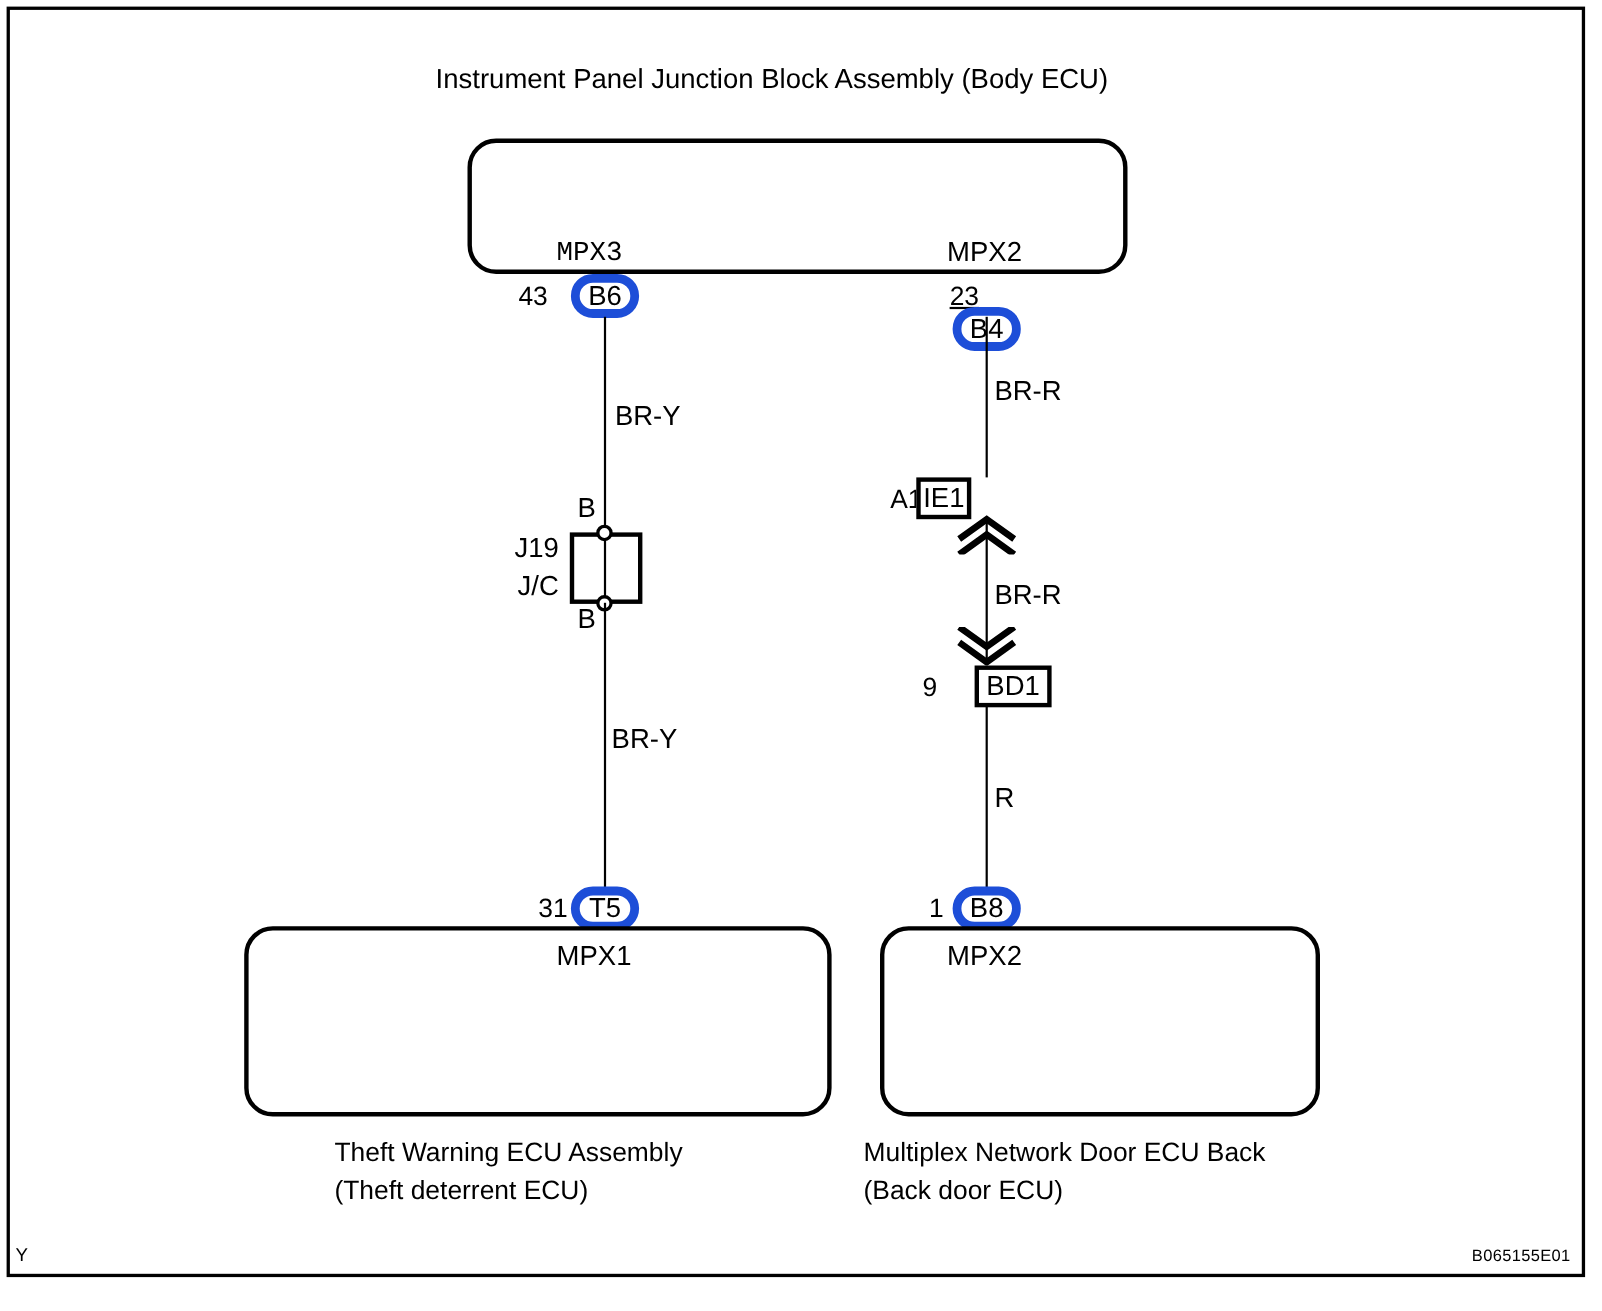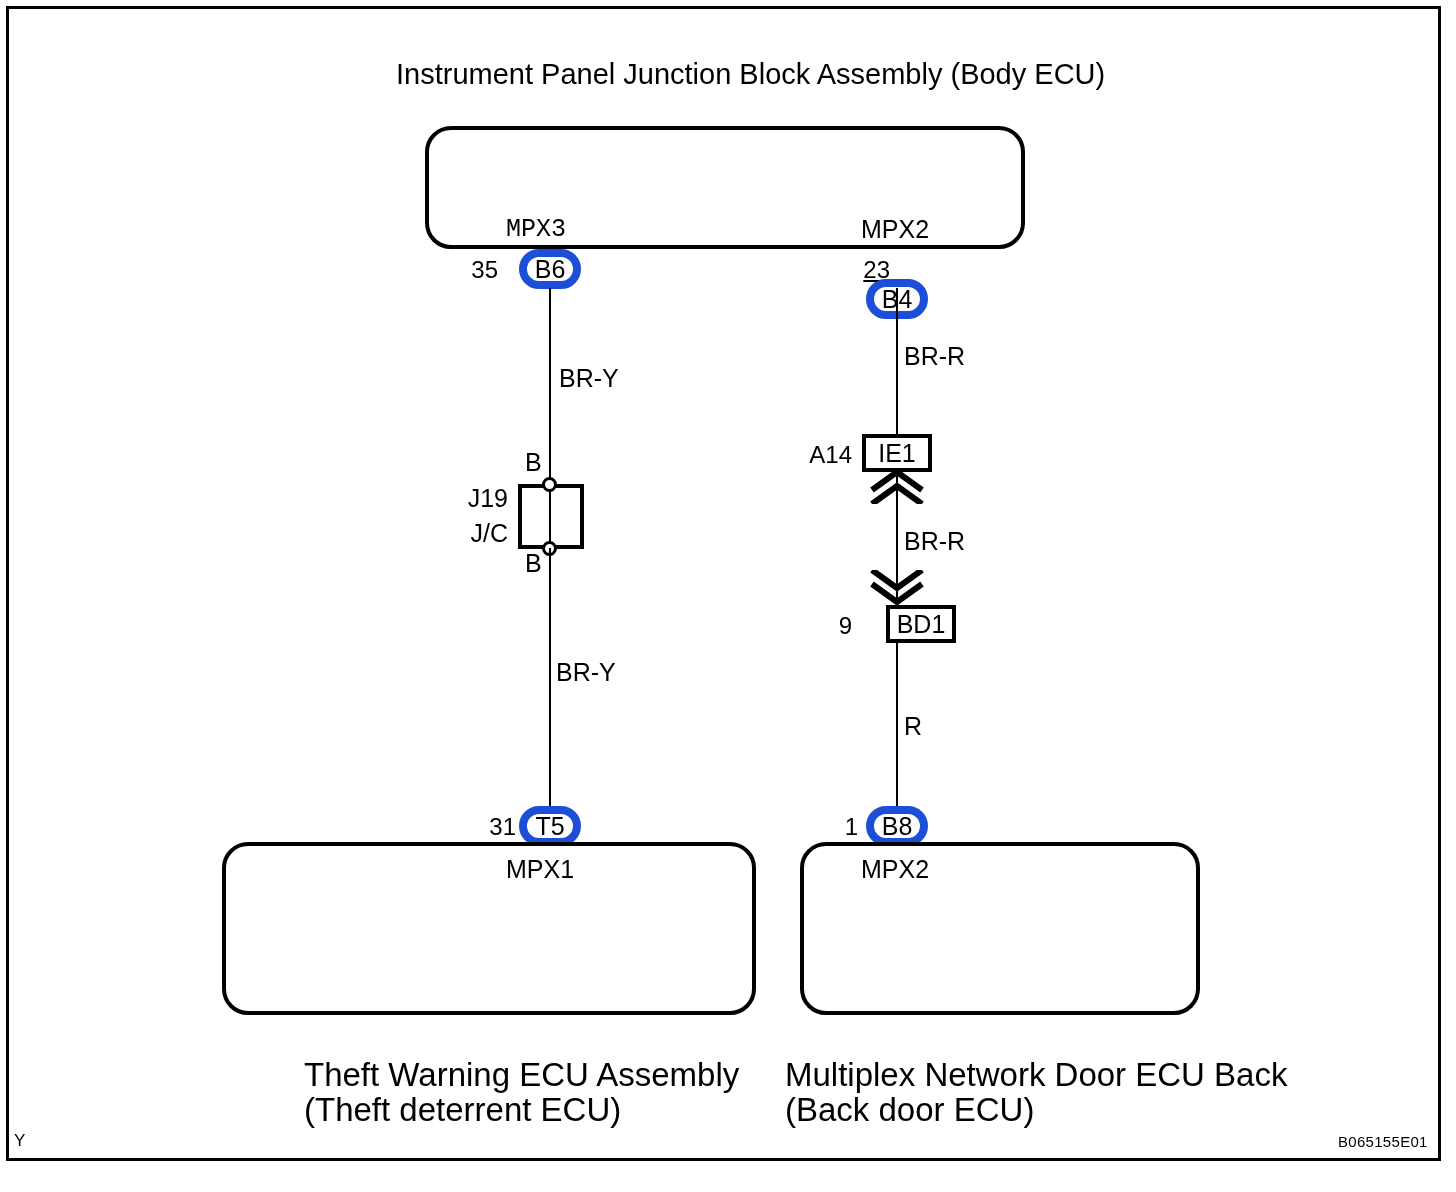--- a/index.html
+++ b/index.html
@@ -25,35 +25,34 @@
     top: 6px;
     width: 1435px;
     height: 1155px;
     border: 3px solid #000000;
     box-sizing: border-box;
   }
 
   
   .diagram-title {
     position: absolute;
-    font-size: 29px;
+    font-size: 25px;
     white-space: nowrap;
     letter-spacing: 0px;
   }
   .unit-label {
     position: absolute;
     font-size: 25px;
     white-space: nowrap;
   }
   .caption {
     position: absolute;
-    font-size: 33px;
+    font-size: 24px;
     white-space: nowrap;
     line-height: 38px;
-    margin-top: 27px;
   }
   .pin-num {
     position: absolute;
     font-size: 24px;
     white-space: nowrap;
     text-align: right;
   }
   .wire-label {
     position: absolute;
     font-size: 25px;
@@ -152,21 +151,21 @@
 
   <div id="frame"></div>
 
   <div class="diagram-title" style="left:396px; top:58px;">Instrument Panel Junction Block Assembly (Body ECU)</div>
 
   <div class="ecu-box" style="left:425px; top:126px; width:600px; height:123px;"></div>
 
   <div class="unit-label" style="left:506px; top:215px;font-family:Liberation Mono, monospace;">MPX3</div>
   <div class="unit-label" style="left:861px; top:215px;">MPX2</div>
 
-  <div class="pin-num" style="left:448px; top:256px; width:50px;">35</div>
+  <div class="pin-num" style="left:448px; top:256px; width:50px;">43</div>
   <div class="conn-oval" style="left:519px; top:249px; width:62px; height:40px;">
     <span>B6</span>
   </div>
 
   <div class="pin-num" style="left:840px; top:256px; width:50px;text-decoration:underline;">23</div>
   <div class="conn-oval" style="left:866px; top:249px; width:62px; height:40px;margin-top:30px;">
     <span>B4</span>
   </div>
 
   <div class="wire-v" style="left:549px; top:288px; height:198px;"></div>
@@ -182,21 +181,21 @@
   <div class="jc-label" style="left:425px; top:484px; width:83px;">J19</div>
   <div class="jc-label" style="left:425px; top:519px; width:83px;">J/C</div>
 
   <div class="wire-v" style="left:549px; top:548px; height:265px;"></div>
   <div class="wire-label" style="left:556px; top:658px;">BR-Y</div>
 
   <div class="wire-v" style="left:896px; top:288px; height:146px;"></div>
   <div class="wire-label" style="left:904px; top:342px;">BR-R</div>
 
   <div class="pin-num" style="left:790px; top:441px; width:62px;">A14</div>
-  <div class="conn-rect" style="left:862px; top:434px; width:70px; height:38px;">
+  <div class="conn-rect" style="left:833px; top:434px; width:50px; height:38px;">
     <span>IE1</span>
   </div>
 
   <div class="chev-wrap" style="left:868px; top:468px;">
     <svg width="58" height="36" viewBox="0 0 58 36">
       <polyline points="4,22 29,4 54,22" fill="none" stroke="#000000" stroke-width="6"></polyline>
       <polyline points="4,36 29,18 54,36" fill="none" stroke="#000000" stroke-width="6"></polyline>
     </svg>
   </div>
 

